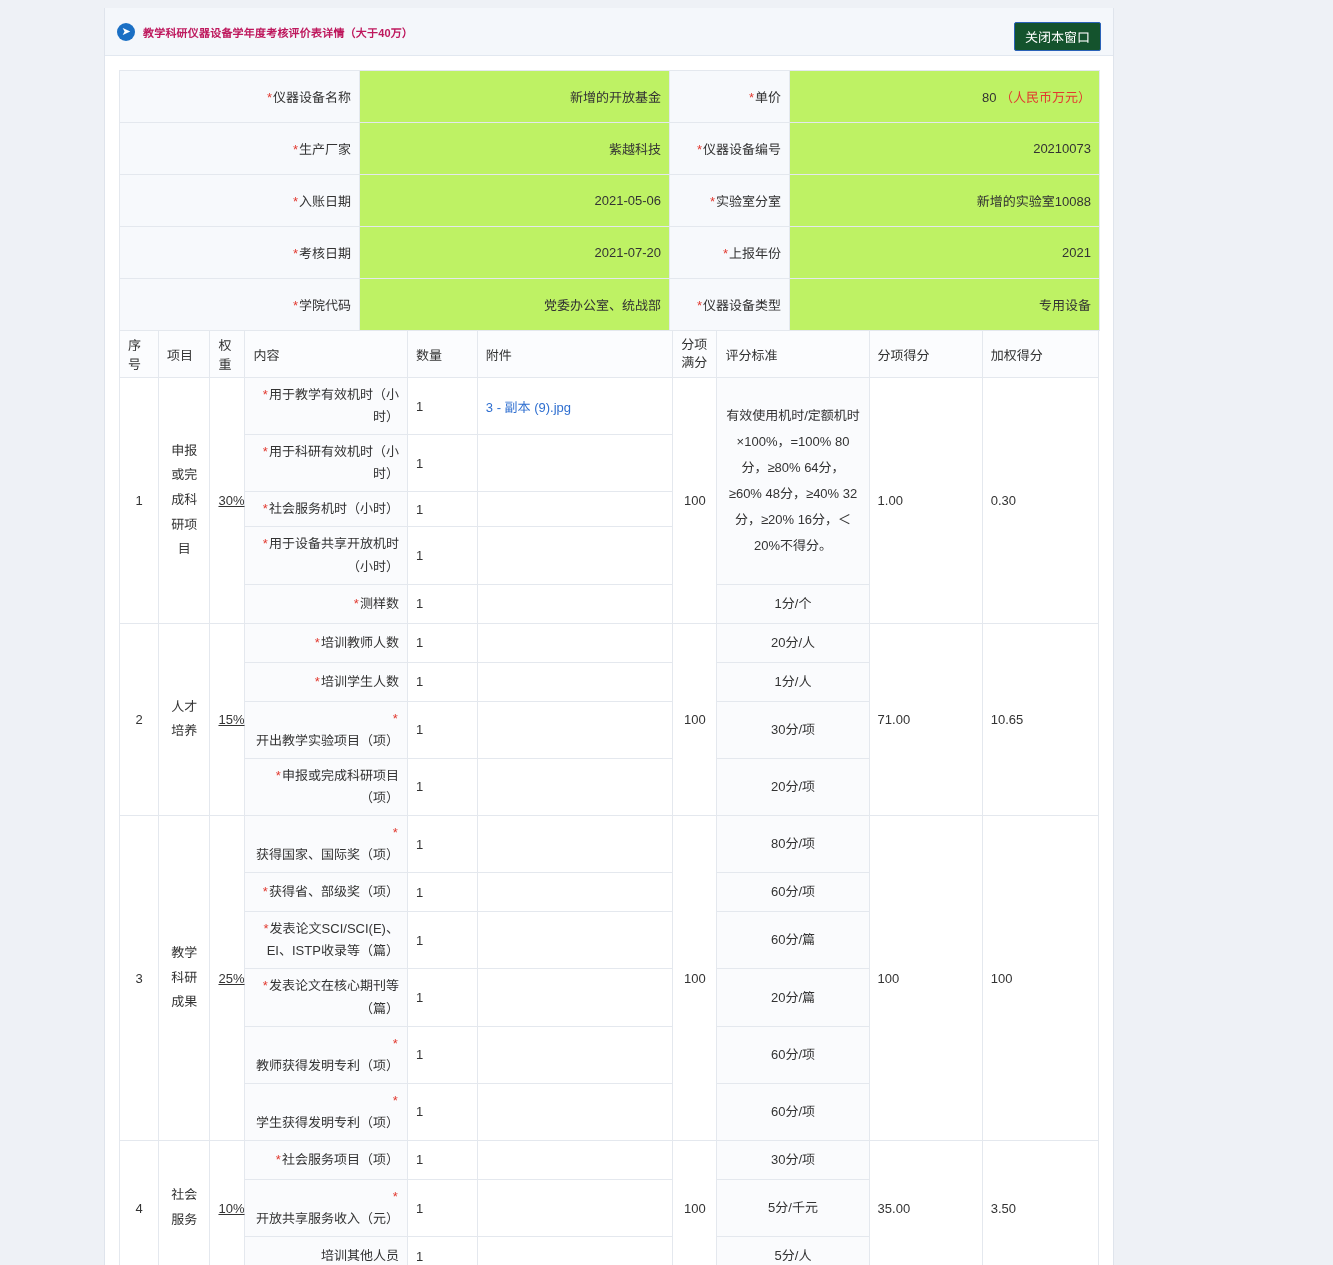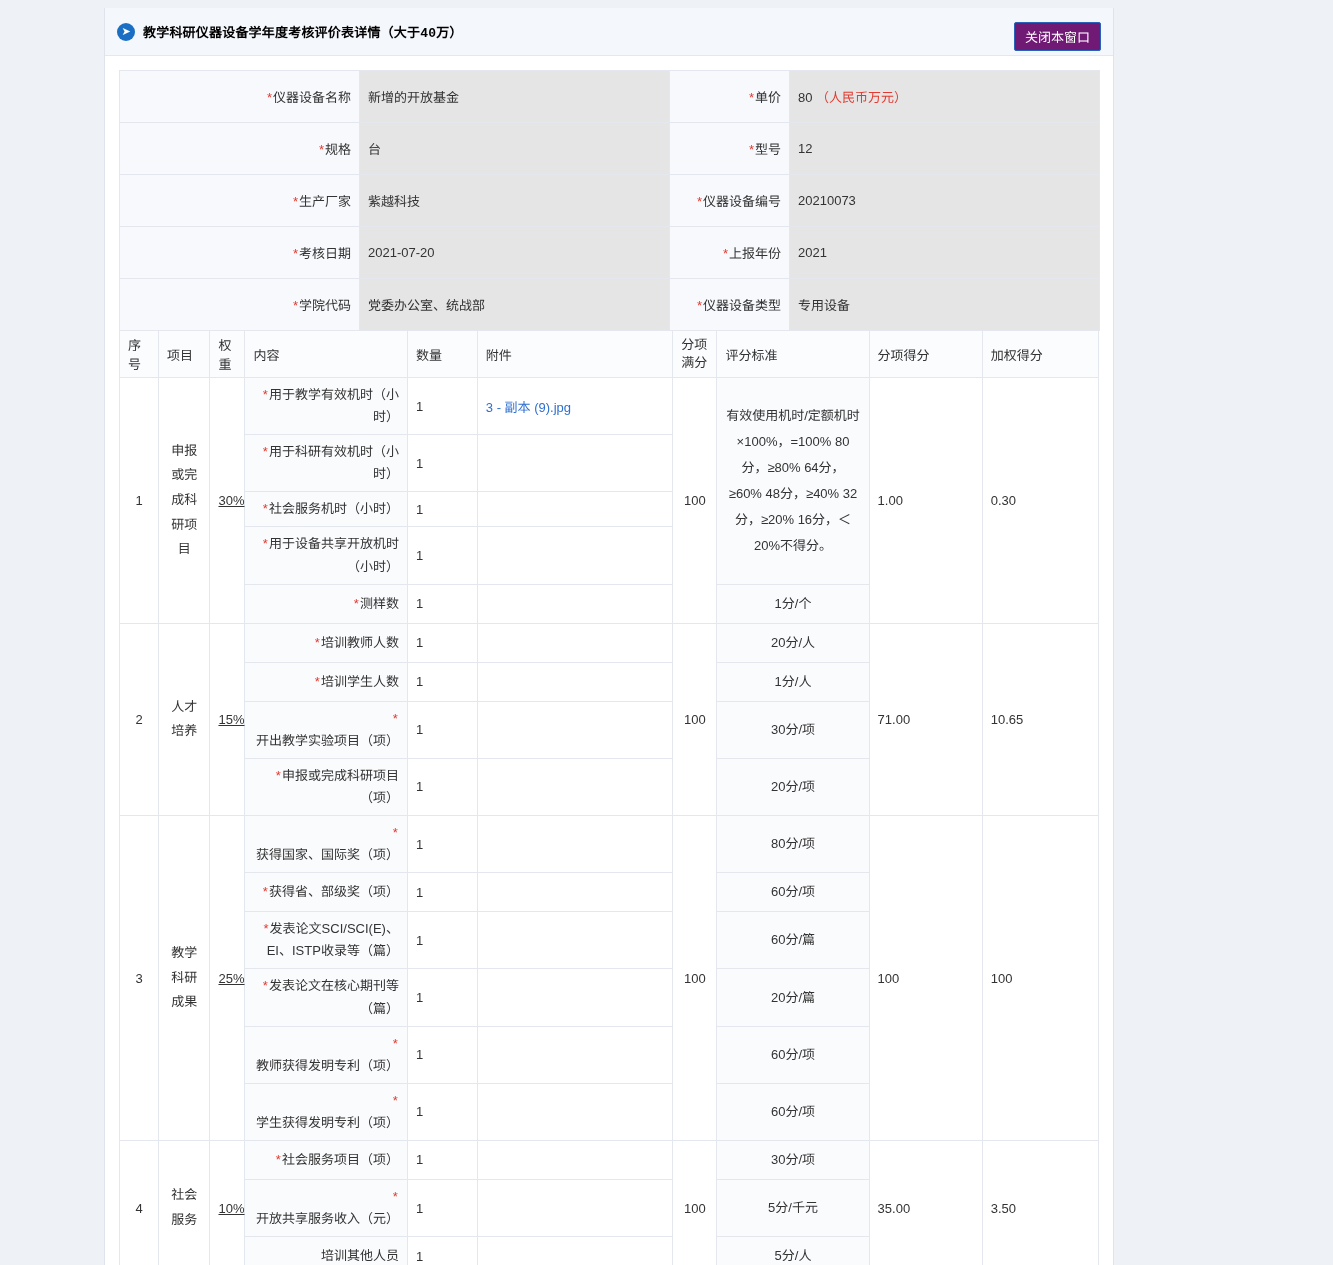--- a/index.html
+++ b/index.html
@@ -40,31 +40,30 @@
     width: 18px; height: 18px;
     border-radius: 50%;
     background: #1a6fc4;
     color: #fff;
     display: flex; align-items: center; justify-content: center;
     font-size: 11px;
     margin-right: 8px;
     flex: none;
   }
   .title-text {
-    color: #000000;
+    color: #be185d;
     font-weight: bold;
-    font-size: 13px;
+    font-size: 11px;
     letter-spacing: .2px;
-    font-family: Liberation Mono, monospace;
   }
   .close-btn {
     position: absolute;
     right: 12px;
     top: 14px;
-    background: #701a75;
+    background: #14532d;
     color: #fff;
     border: 1px solid #2a62b8;
     border-radius: 2px;
     font-size: 13px;
     padding: 4px 10px;
     cursor: pointer;
     font-family: Liberation Serif, serif;
   }
 
   .content { padding: 14px 14px 0 14px; }
@@ -80,21 +79,21 @@
     font-size: 13px;
     vertical-align: middle;
   }
   .lbl {
     background: #f7f9fc;
     text-align: right;
     white-space: nowrap;
     color: #333;
   }
   .req { color: #e23a30; margin-right: 1px; }
-  .val { background: #e5e5e5; color: #333; }
+  .val { background: #bef264; color: #333; text-align: right; }
   .money { color: #e23a30; }
 
   
   .grid { border: 1px solid #e4e8ee; table-layout: fixed; }
   .grid th {
     background: #fbfcfe;
     border: 1px solid #e4e8ee;
     font-weight: normal;
     font-size: 13px;
     height: 44px;
@@ -155,30 +154,30 @@
             <col style="width:310px">
         </colgroup>
         <tbody id="info-body">
             <tr>
               <td class="lbl"><span class="req">*</span>仪器设备名称</td>
               <td class="val">新增的开放基金</td>
               <td class="lbl"><span class="req">*</span>单价</td>
               <td class="val">80<span class="money"> （人民币万元）</span></td>
             </tr>
             <tr>
-              <td class="lbl"><span class="req">*</span>规格</td>
-              <td class="val">台</td>
-              <td class="lbl"><span class="req">*</span>型号</td>
-              <td class="val">12</td>
-            </tr>
-            <tr>
               <td class="lbl"><span class="req">*</span>生产厂家</td>
               <td class="val">紫越科技</td>
               <td class="lbl"><span class="req">*</span>仪器设备编号</td>
               <td class="val">20210073</td>
+            </tr>
+            <tr>
+              <td class="lbl"><span class="req">*</span>入账日期</td>
+              <td class="val">2021-05-06</td>
+              <td class="lbl"><span class="req">*</span>实验室分室</td>
+              <td class="val">新增的实验室10088</td>
             </tr>
             <tr>
               <td class="lbl"><span class="req">*</span>考核日期</td>
               <td class="val">2021-07-20</td>
               <td class="lbl"><span class="req">*</span>上报年份</td>
               <td class="val">2021</td>
             </tr>
             <tr>
               <td class="lbl"><span class="req">*</span>学院代码</td>
               <td class="val">党委办公室、统战部</td>

